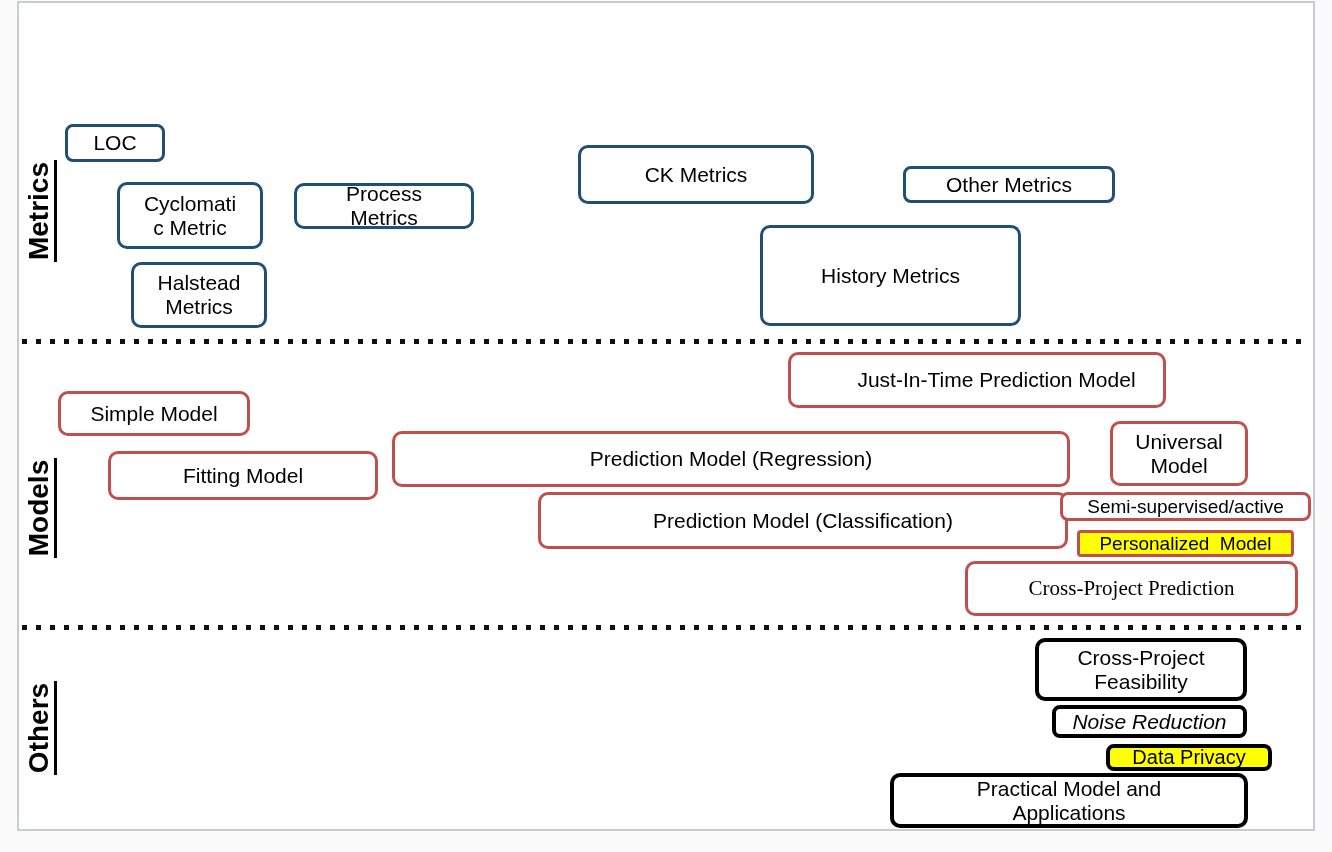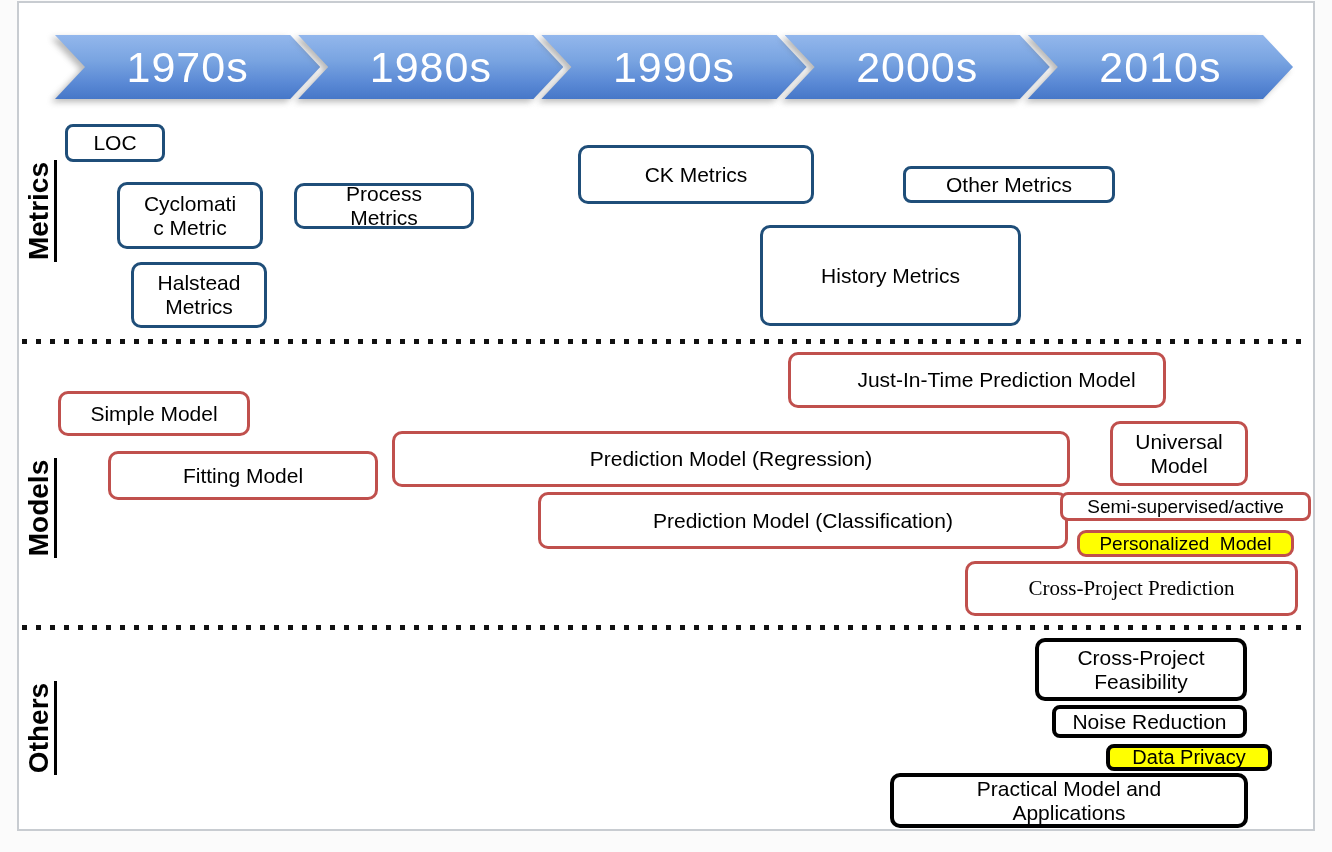--- a/index.html
+++ b/index.html
@@ -87,37 +87,20 @@
   .sec-models  { border: 3px solid var(--model-border); }
   .sec-others  { border: 4px solid var(--other-border); }
   .highlight   { background: var(--highlight); }
 </style>
 </head>
 <body>
 
 <div class="page">
   <div class="canvas"></div>
 
-  <div class="banner" id="banner">
-      <div class="seg-wrap">
-        <div class="seg">1970s</div>
-      </div>
-      <div class="seg-wrap">
-        <div class="seg">1980s</div>
-      </div>
-      <div class="seg-wrap">
-        <div class="seg">1990s</div>
-      </div>
-      <div class="seg-wrap">
-        <div class="seg">2000s</div>
-      </div>
-      <div class="seg-wrap">
-        <div class="seg">2010s</div>
-      </div>
-    </div>
 
   <div class="section-label" style="left:-20px; top:193px">
     <span>Metrics</span>
   </div>
   <div class="section-label" style="left:-20px; top:490px">
     <span>Models</span>
   </div>
   <div class="section-label" style="left:-20px; top:710px">
     <span>Others</span>
   </div>
@@ -137,22 +120,22 @@
       <div class="box sec-metrics" style="left: 903px; top: 166px; width: 212px; height: 37px; border-radius: 8px;">Other Metrics</div>
       <div class="box sec-metrics" style="left: 760px; top: 225px; width: 261px; height: 101px;">History Metrics</div>
       <div class="box sec-models" style="left: 58px; top: 391px; width: 192px; height: 45px;">Simple Model</div>
       <div class="box sec-models" style="left: 108px; top: 451px; width: 270px; height: 49px;">Fitting Model</div>
       <div class="box sec-models" style="left: 392px; top: 431px; width: 678px; height: 56px;">Prediction Model (Regression)</div>
       <div class="box sec-models" style="left: 788px; top: 352px; width: 378px; height: 56px; padding-left: 39px;">Just-In-Time Prediction Model</div>
       <div class="box sec-models" style="left: 1110px; top: 421px; width: 138px; height: 65px;">Universal
 Model</div>
       <div class="box sec-models" style="left: 538px; top: 492px; width: 530px; height: 57px;">Prediction Model (Classification)</div>
       <div class="box sec-models" style="left: 1060px; top: 492px; width: 251px; height: 29px; font-size: 19px; border-radius: 8px;">Semi-supervised/active</div>
-      <div class="box sec-models highlight" style="left: 1077px; top: 530px; width: 217px; height: 27px; font-size: 19px; border-radius: 9px;">Personalized  Model</div>
+      <div class="box sec-models highlight" style="left: 1077px; top: 530px; width: 217px; height: 27px; font-size: 19px; border-radius: 4px;">Personalized  Model</div>
       <div class="box sec-models" style="left: 965px; top: 561px; width: 333px; height: 55px; font-family: Liberation Serif, serif;">Cross-Project Prediction</div>
       <div class="box sec-others" style="left: 1035px; top: 638px; width: 212px; height: 63px;">Cross-Project
 Feasibility</div>
-      <div class="box sec-others" style="left: 1052px; top: 705px; width: 195px; height: 33px; border-radius: 8px;">Noise Reduction</div>
+      <div class="box sec-others" style="left: 1052px; top: 705px; width: 195px; height: 33px; border-radius: 8px; font-style: italic;">Noise Reduction</div>
       <div class="box sec-others highlight" style="left: 1106px; top: 744px; width: 166px; height: 27px; font-size: 20px; border-radius: 8px;">Data Privacy</div>
       <div class="box sec-others" style="left: 890px; top: 773px; width: 358px; height: 55px;">Practical Model and
 Applications</div>
     </div>
 </div>
 
 </body></html>

